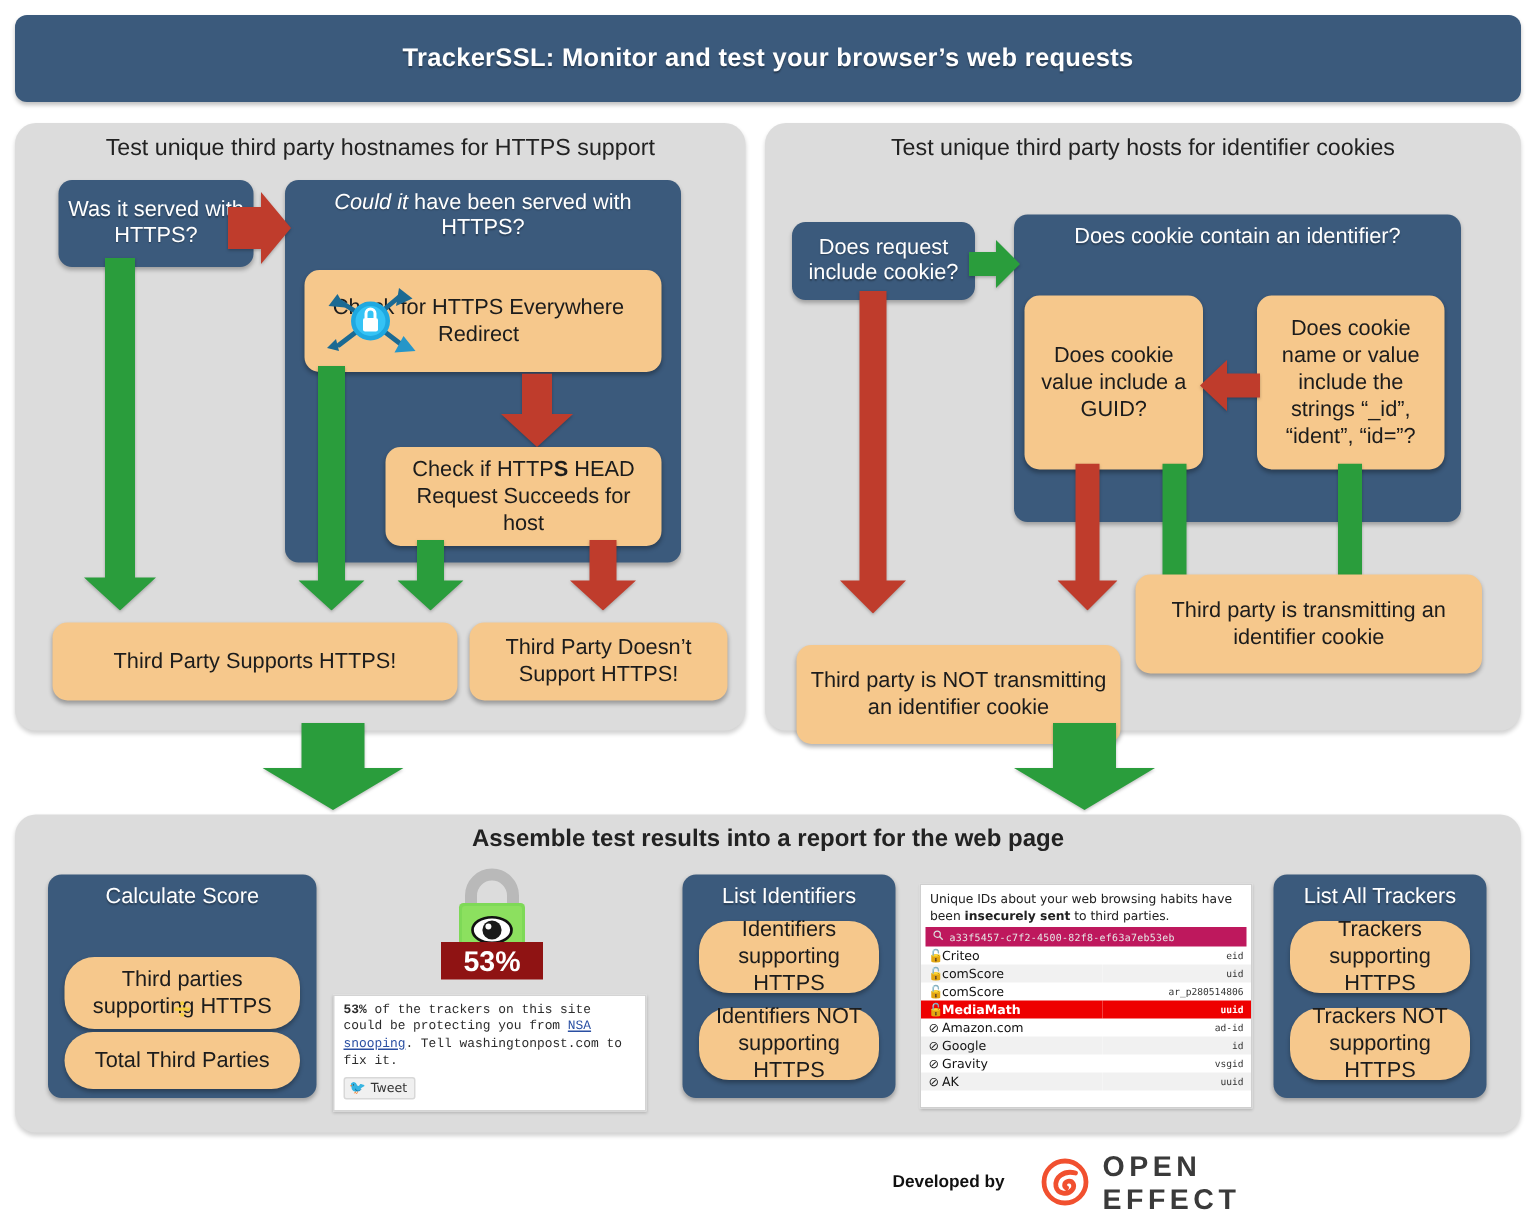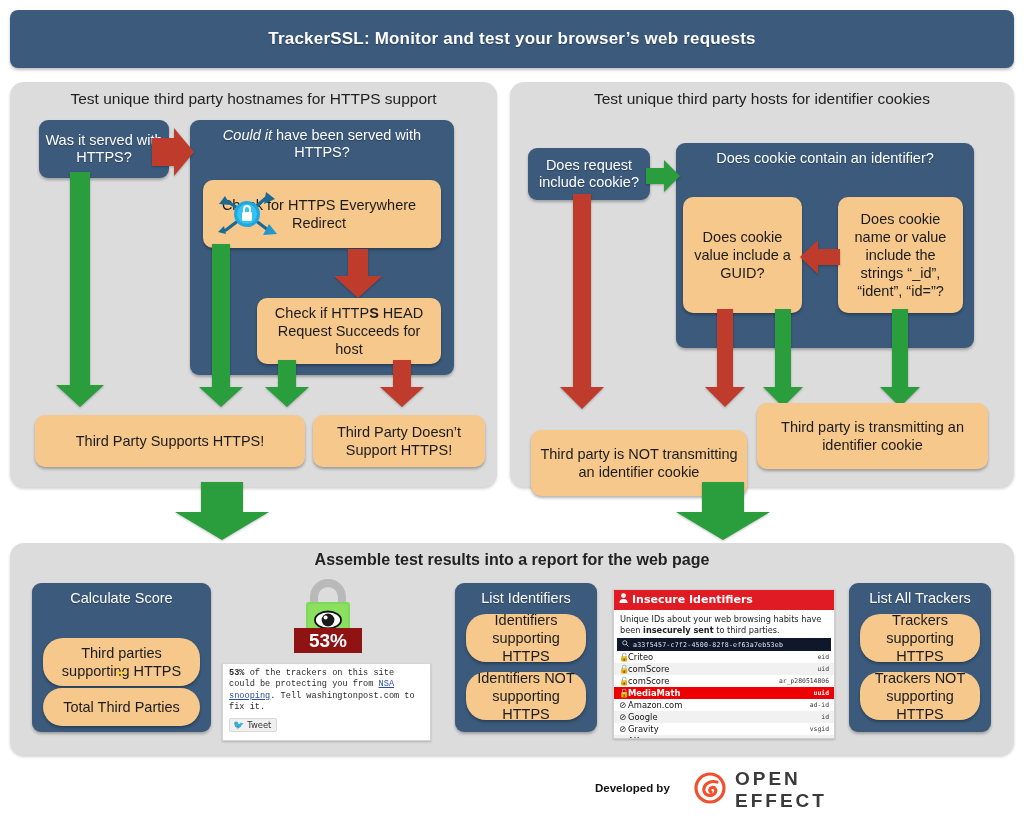--- a/index.html
+++ b/index.html
@@ -108,21 +108,21 @@
     background:#e01b24;color:#fff;font-weight:bold;font-size:11px;
     padding:3px 5px 4px 5px;display:flex;align-items:center;gap:4px;
     font-family:"DejaVu Sans",sans-serif;
   }
   #ident-card .ic-sub{
     font-size:8.2px;line-height:10.6px;color:#222;padding:4px 6px 3px 6px;
     font-family:"DejaVu Sans",sans-serif;
   }
   #ident-card .ic-sub b{font-weight:bold;}
   #ident-card .ic-guid{
-    background:#0f172a;color:#e6e6e6;font-size:6.6px;
+    background:#be185d;color:#e6e6e6;font-size:6.6px;
     padding:2px 5px;display:flex;align-items:center;gap:4px;
     font-family:"DejaVu Sans Mono",monospace;letter-spacing:.2px;
     margin:0 3px;
   }
   #ident-card table{border-collapse:collapse;width:100%;}
   #ident-card td{
     font-size:8.4px;padding:1px 5px;color:#111;
     font-family:"DejaVu Sans",sans-serif;
   }
   #ident-card td.val{
@@ -282,21 +282,21 @@
 </div>
 <div class="arrow" style="left:880px;top:309px;">
   <svg width="40" height="98" viewBox="0 0 40 98">
       <path d="M12 0 L28 0 L28 78 L40 78 L20 98 L0 78 L12 78 Z" fill="#2a9d3c"></path>
     </svg>
 </div>
 
 <div class="abs peach" style="left:531px;top:403px;width:216px;height:66px;margin-top:27px;">
   <span>Third party is NOT transmitting an identifier cookie</span>
 </div>
-<div class="abs peach" style="left:757px;top:403px;width:231px;height:66px;">
+<div class="abs peach" style="left:757px;top:383px;width:231px;height:66px;">
   <span>Third party is transmitting an identifier cookie</span>
 </div>
 
 <div class="arrow" style="left:676px;top:482px;">
   <svg width="94" height="58" viewBox="0 0 94 58">
       <path d="M26 0 L68 0 L68 30 L94 30 L47 58 L0 30 L26 30 Z" fill="#2a9d3c"></path>
     </svg>
 </div>
 
 <div class="abs panel" id="bottom-panel" style="left:10px;top:543px;width:1004px;height:212px;">
@@ -339,29 +339,20 @@
   <div class="hd">List Identifiers</div>
 </div>
 <div class="abs peach pill" style="left:466px;top:614px;width:120px;height:48px;">
   <span>Identifiers supporting HTTPS</span>
 </div>
 <div class="abs peach pill" style="left:466px;top:672px;width:120px;height:48px;">
   <span>Identifiers NOT supporting HTTPS</span>
 </div>
 
 <div class="abs" id="ident-card">
-  <div class="ic-head">
-    <span>
-      <svg width="9" height="10" viewBox="0 0 9 10">
-          <circle cx="4.5" cy="2.6" r="2.4" fill="#fff"></circle>
-          <path d="M0.4 10 a4.1 4.1 0 0 1 8.2 0 Z" fill="#fff"></path>
-        </svg>
-    </span>
-    <span>Insecure Identifiers</span>
-  </div>
   <div class="ic-sub"><span>Unique IDs about your web browsing habits have been </span><b>insecurely sent</b><span> to third parties.</span></div>
   <div class="ic-guid">
     <span>
       <svg width="7" height="7" viewBox="0 0 8 8">
           <circle cx="3.2" cy="3.2" r="2.4" stroke="#ddd" stroke-width="0.9" fill="none"></circle>
           <line x1="5" y1="5" x2="7.4" y2="7.4" stroke="#ddd" stroke-width="1"></line>
         </svg>
     </span>
     <span>a33f5457-c7f2-4500-82f8-ef63a7eb53eb</span>
   </div>

